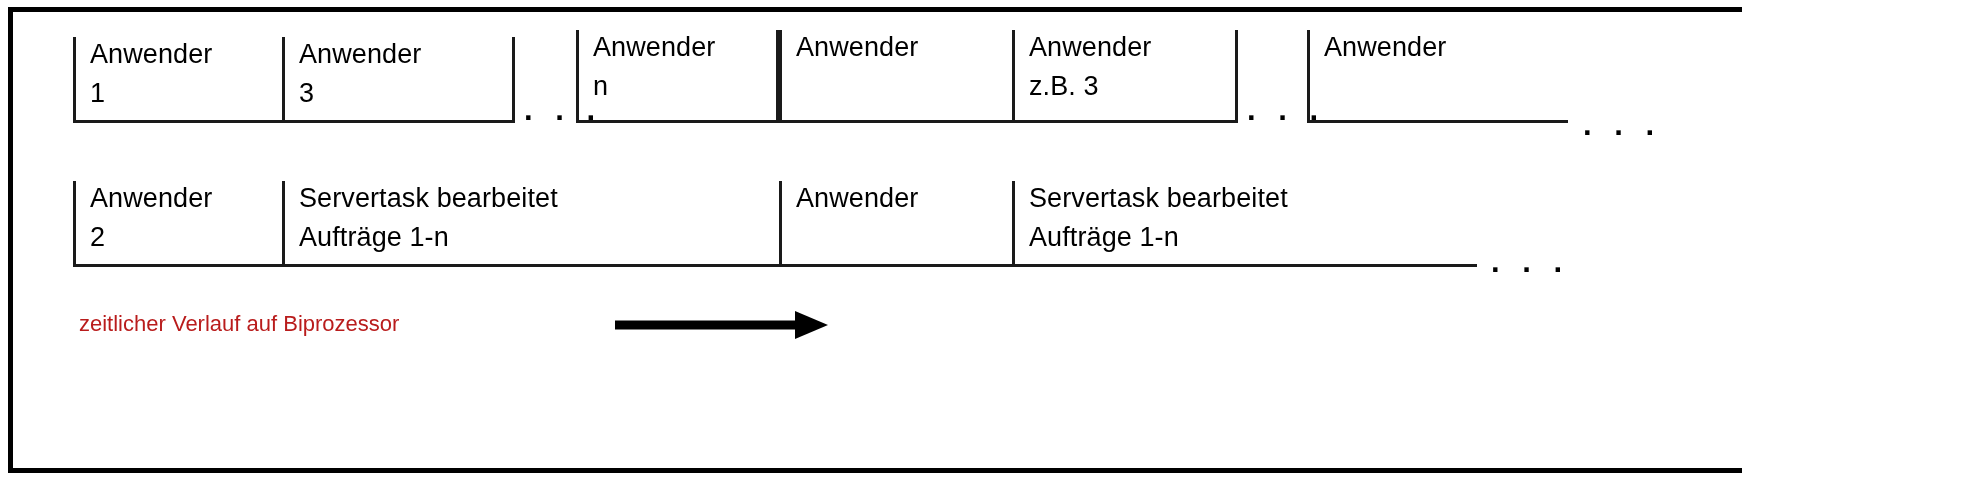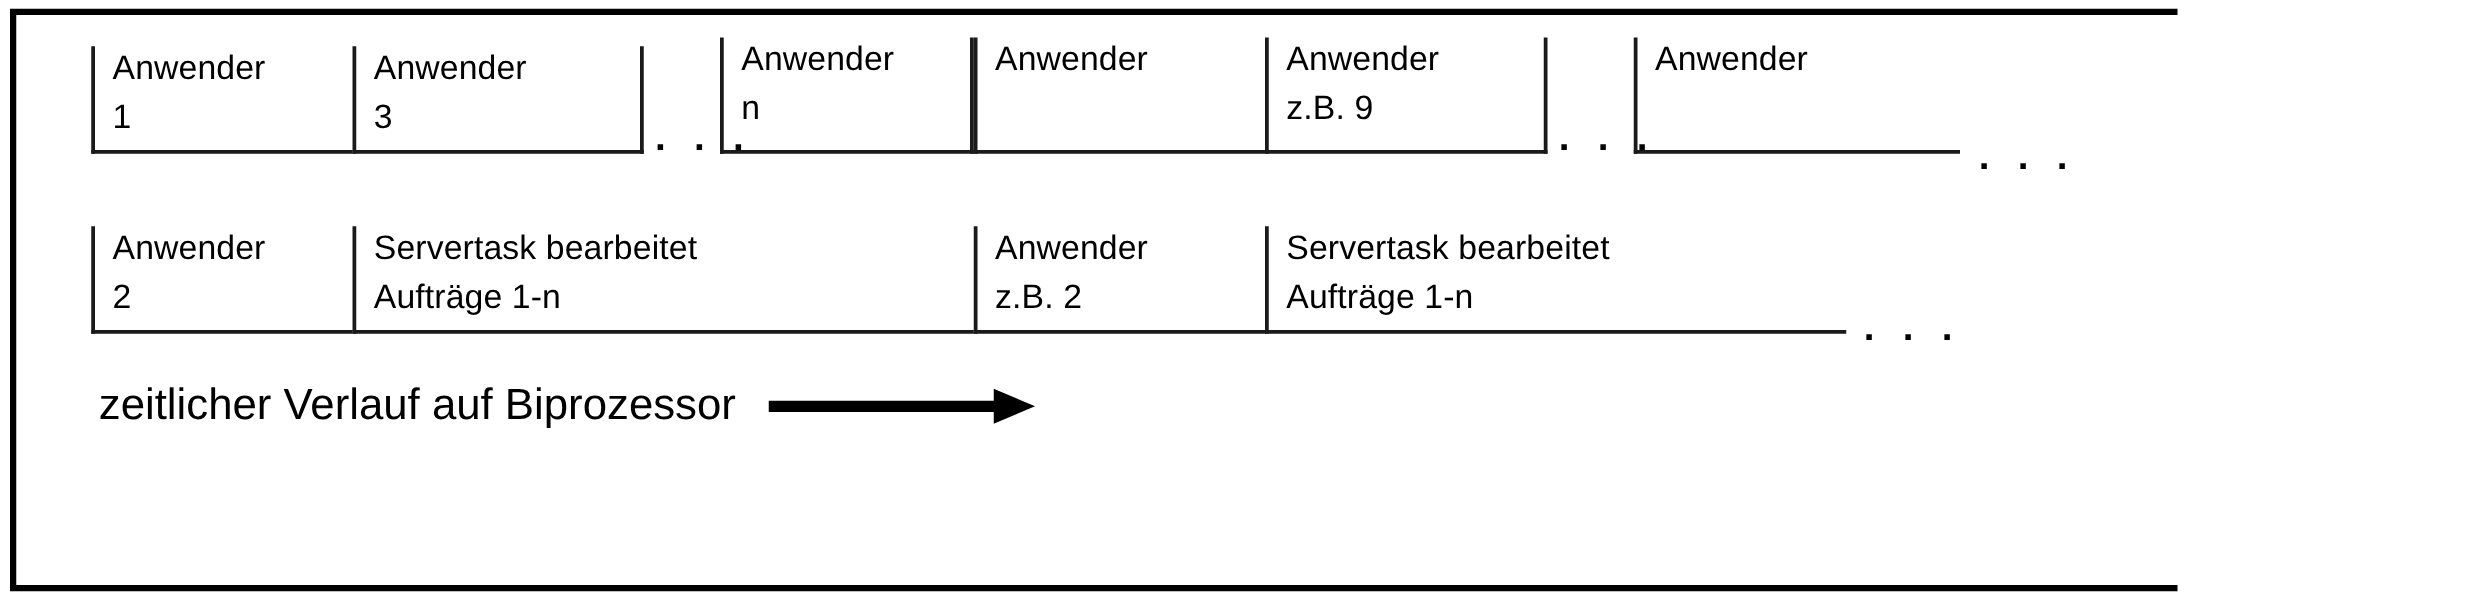--- a/index.html
+++ b/index.html
@@ -68,22 +68,22 @@
     line-height:31px;
     letter-spacing:7px;
     font-weight:700;
     white-space:nowrap;
     user-select:none;
   }
 
   
   .caption{
     position:absolute;
-    color:#000000;
-    font-size:35px;
+    color:#b91c1c;
+    font-size:22px;
     line-height:32px;
     white-space:nowrap;
   }
   .arrow-wrap{
     position:absolute;
   }
   .arrow-wrap svg{display:block;}
 </style>
 </head>
 <body>
@@ -118,21 +118,21 @@
 
       <div class="cell" style="left:766px; top:18px; width:233px; height:93px;">
         <div class="txt">
           <span>Anwender</span>
         </div>
       </div>
 
       <div class="cell closed" style="left:999px; top:18px; width:226px; height:93px;">
         <div class="txt">
           <span>Anwender</span>
-          <span class="l2">z.B. 9</span>
+          <span class="l2">z.B. 3</span>
         </div>
       </div>
 
       <div class="dots" style="left:1234px; top:82px;">. . .</div>
 
       <div class="cell" style="left:1294px; top:18px; width:261px; height:93px;">
         <div class="txt">
           <span>Anwender</span>
         </div>
       </div>
@@ -152,21 +152,20 @@
       <div class="cell" style="left:269px; top:169px; width:497px; height:86px;">
         <div class="txt">
           <span>Servertask bearbeitet</span>
           <span class="l2">Aufträge 1-n</span>
         </div>
       </div>
 
       <div class="cell" style="left:766px; top:169px; width:233px; height:86px;">
         <div class="txt">
           <span>Anwender</span>
-          <span class="l2">z.B. 2</span>
         </div>
       </div>
 
       <div class="cell" style="left:999px; top:169px; width:465px; height:86px;">
         <div class="txt">
           <span>Servertask bearbeitet</span>
           <span class="l2">Aufträge 1-n</span>
         </div>
       </div>
 

